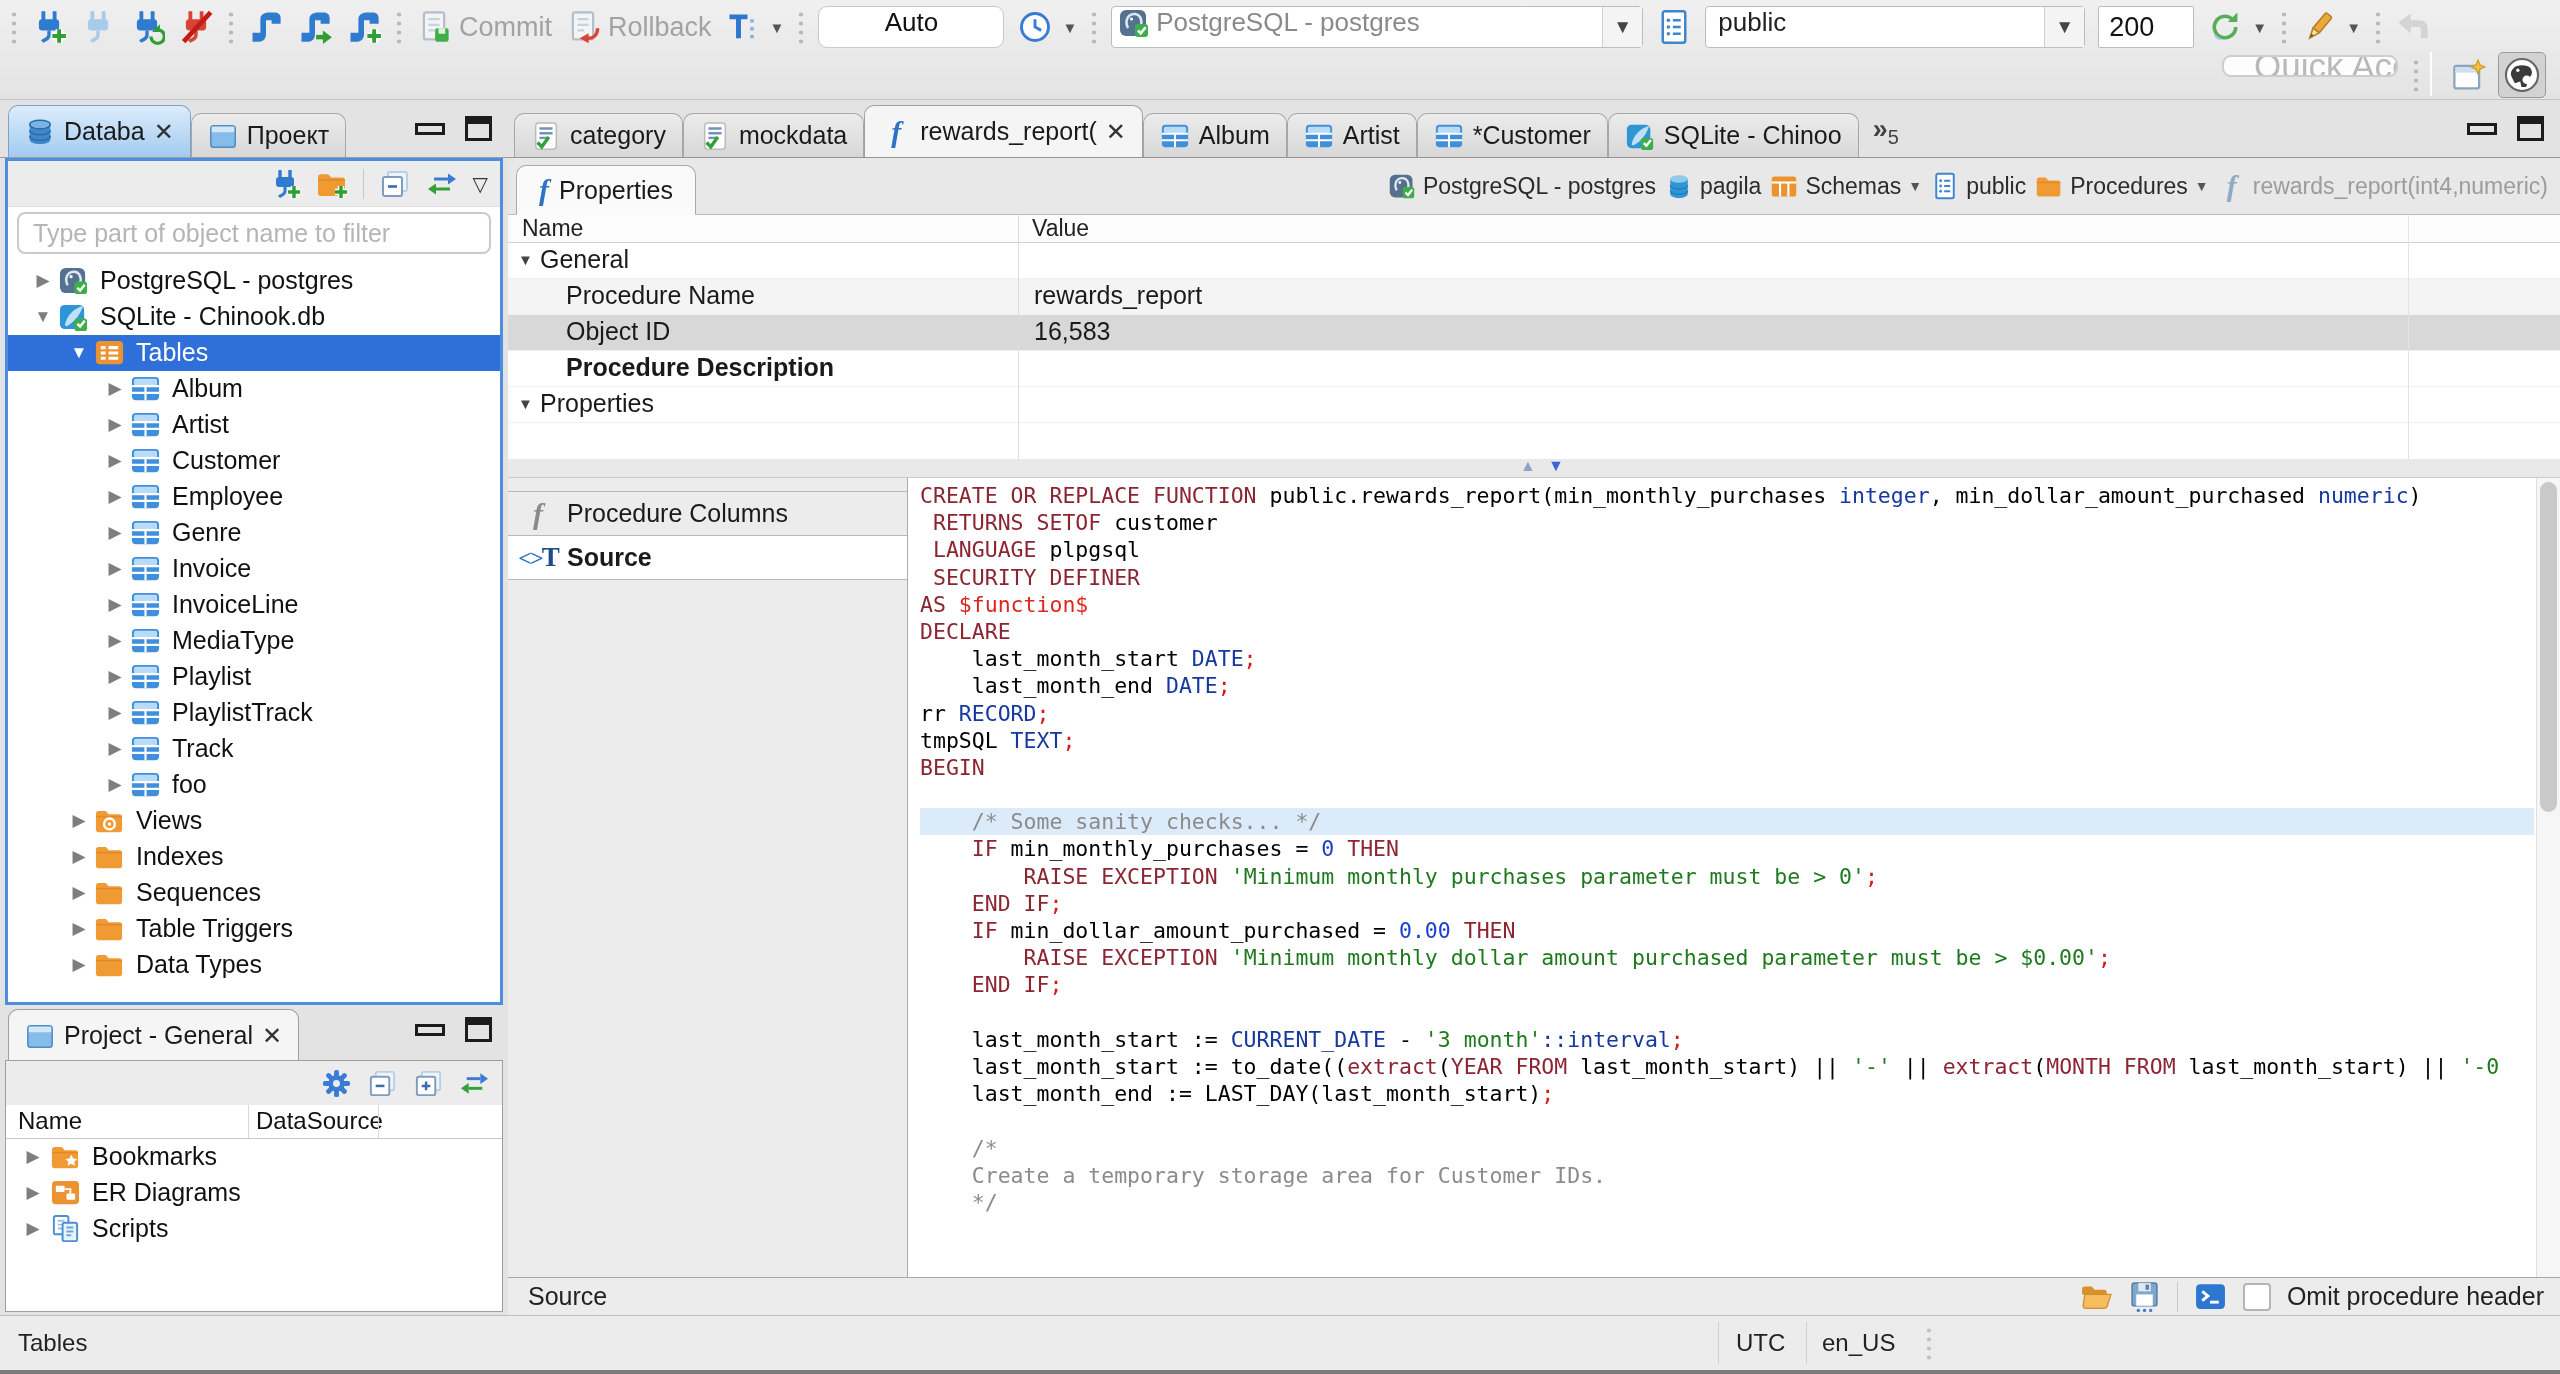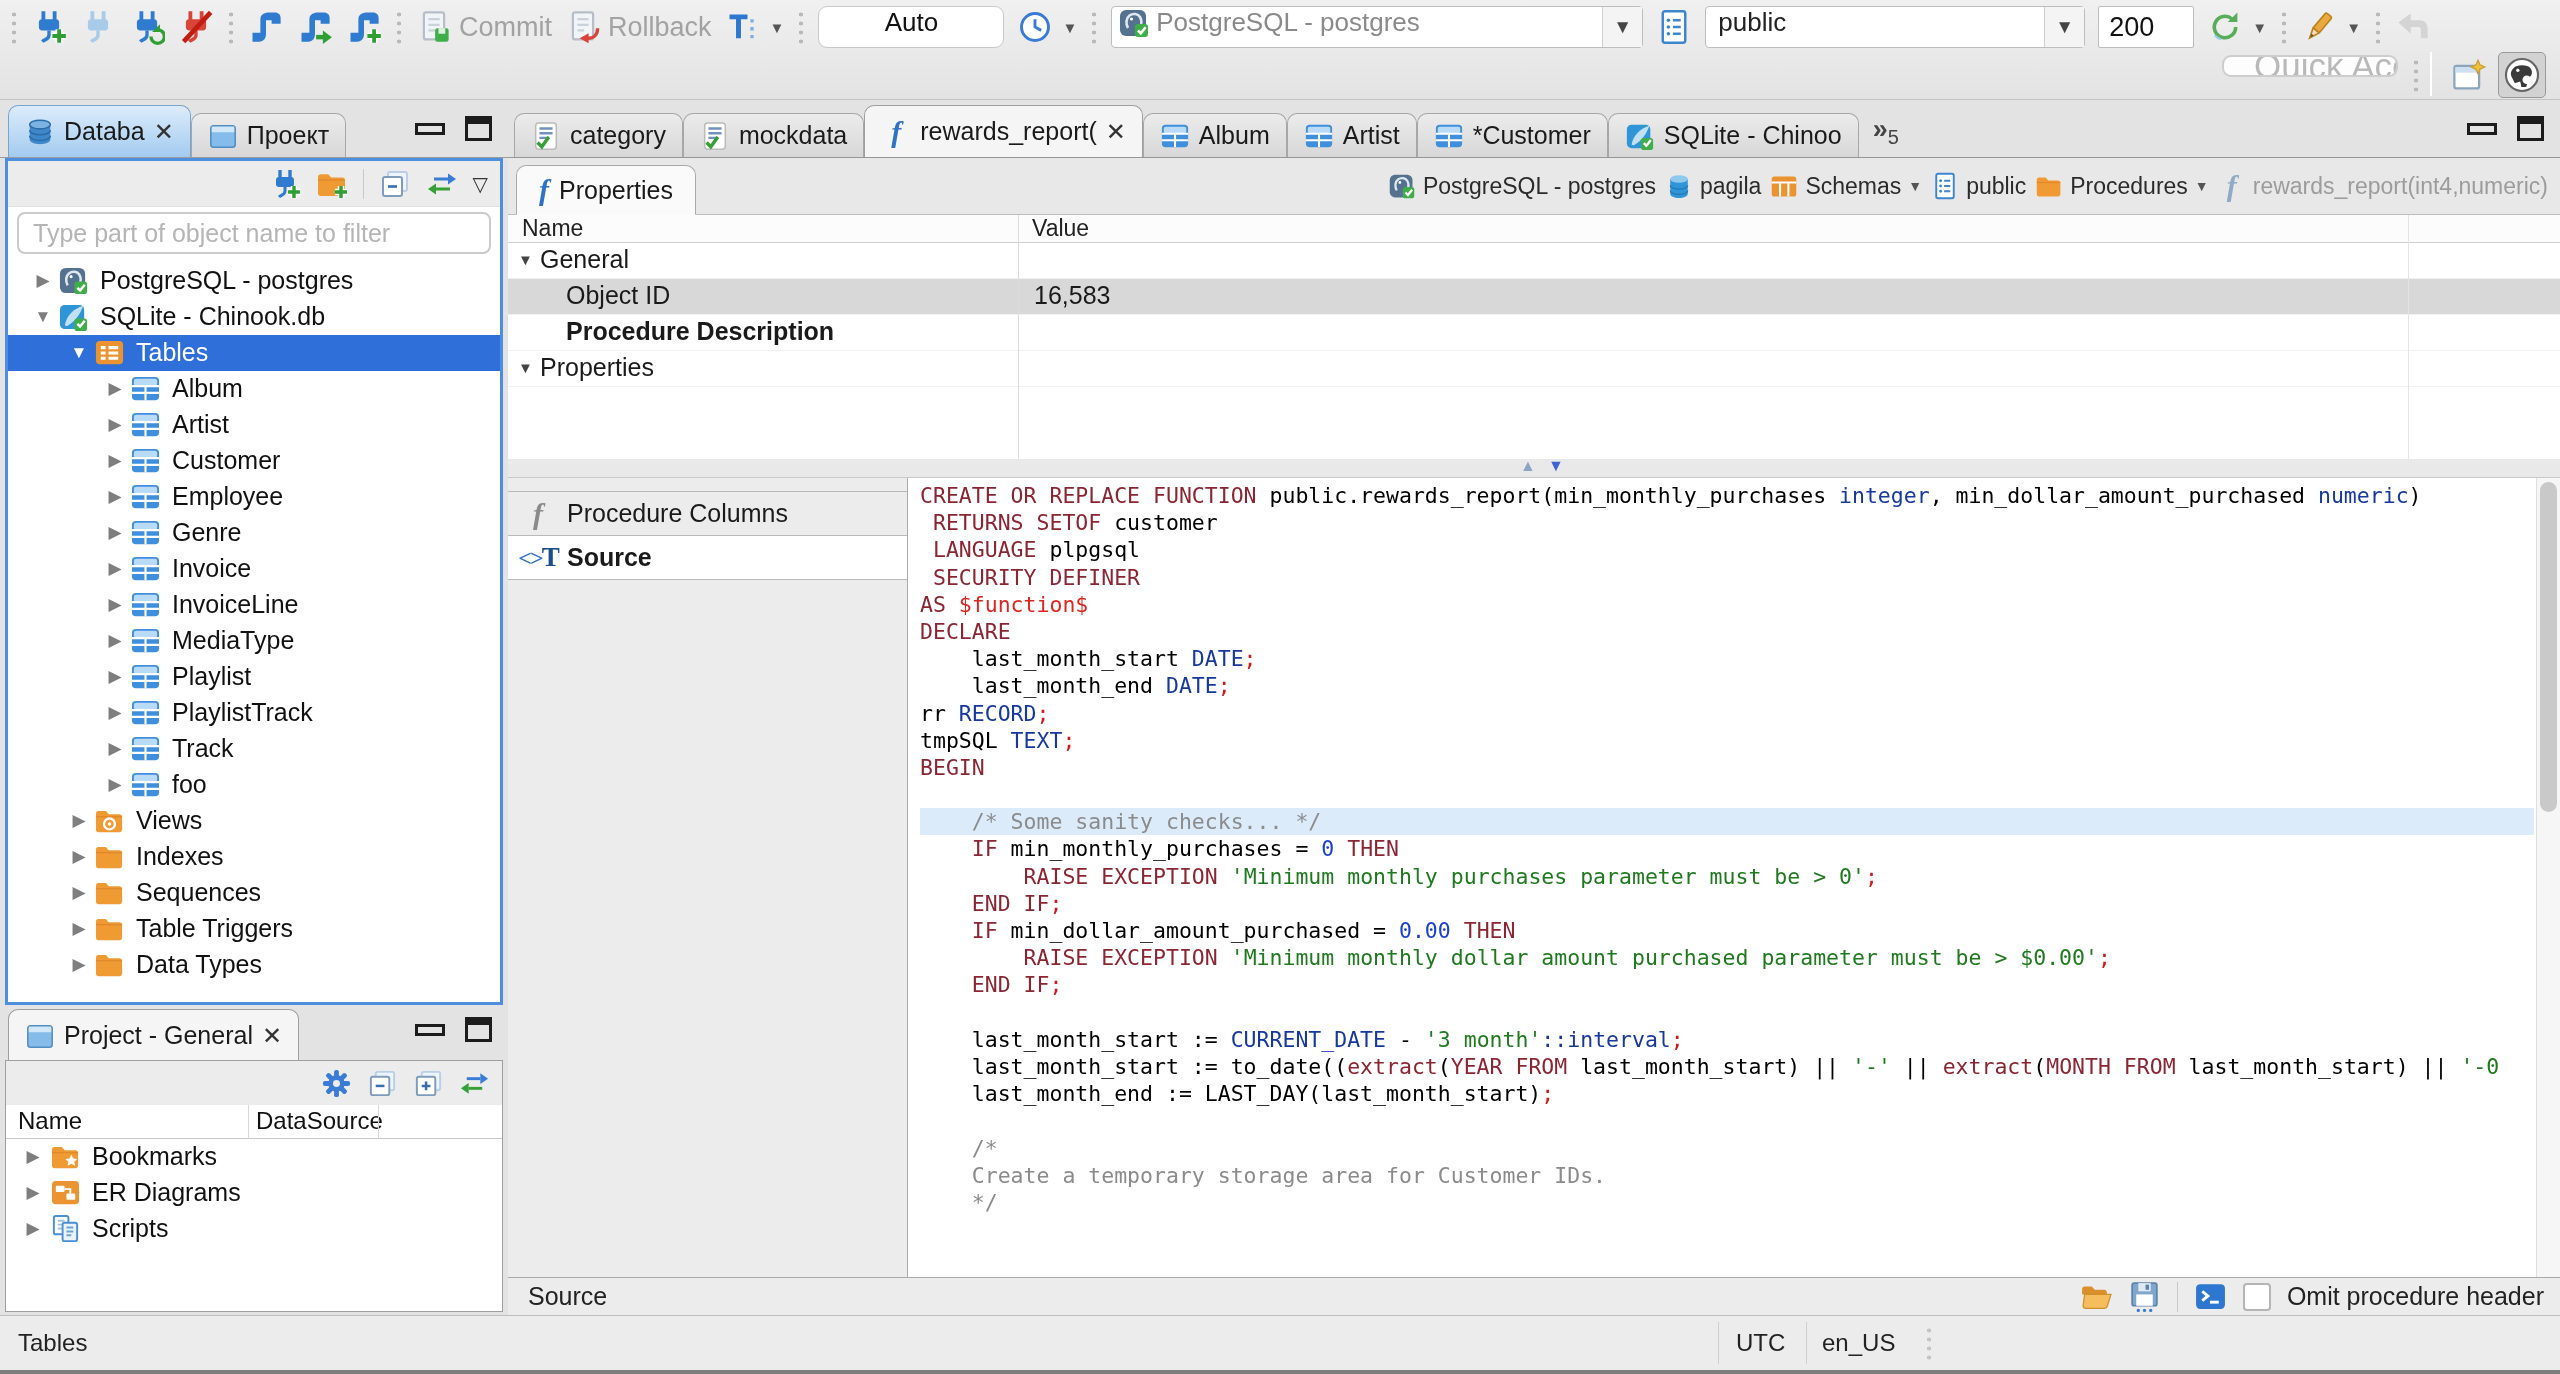--- a/index.html
+++ b/index.html
@@ -866,20 +866,24 @@
     <div class="grid">
       <div class="ghead">
         <span class="h1">Name</span>
         <span class="h2">Value</span>
       </div>
       <div id="propRows">
           <div class="grow group">
             <span class="garr">▼</span>
             <span class="nm">General</span>
           </div>
+          <div class="grow shaded">
+            <span class="nm">Procedure Name</span>
+            <span class="val">rewards_report</span>
+          </div>
           <div class="grow selected">
             <span class="nm">Object ID</span>
             <span class="val">16,583</span>
           </div>
           <div class="grow bold">
             <span class="nm">Procedure Description</span>
             <span class="val"></span>
           </div>
           <div class="grow group">
             <span class="garr">▼</span>

